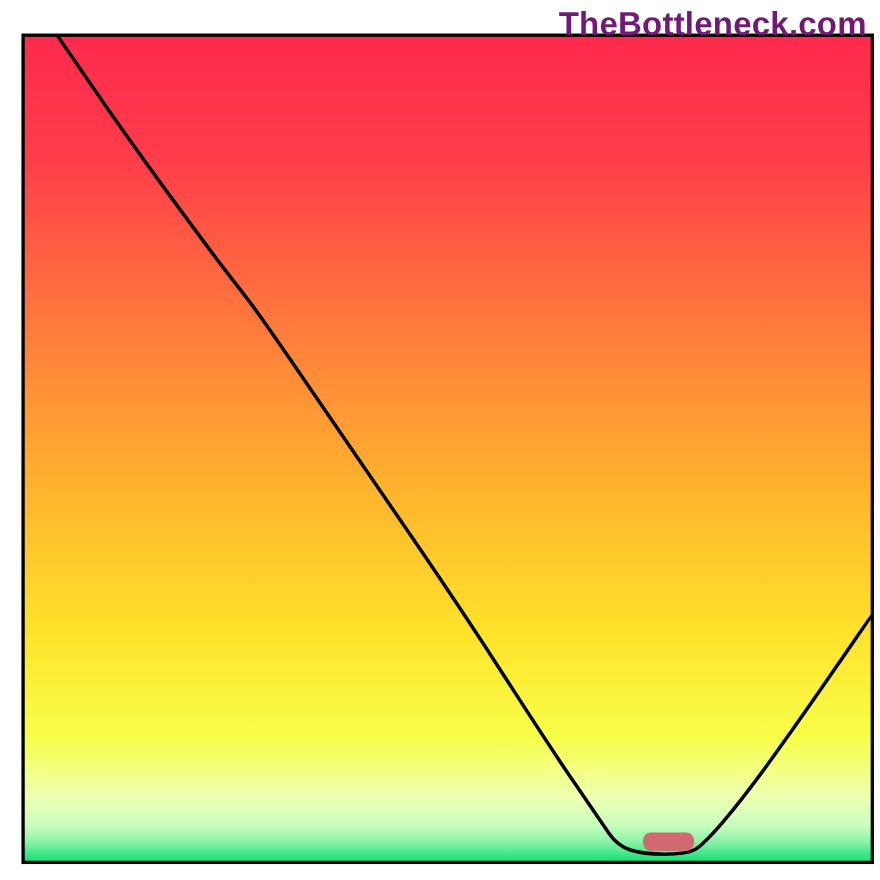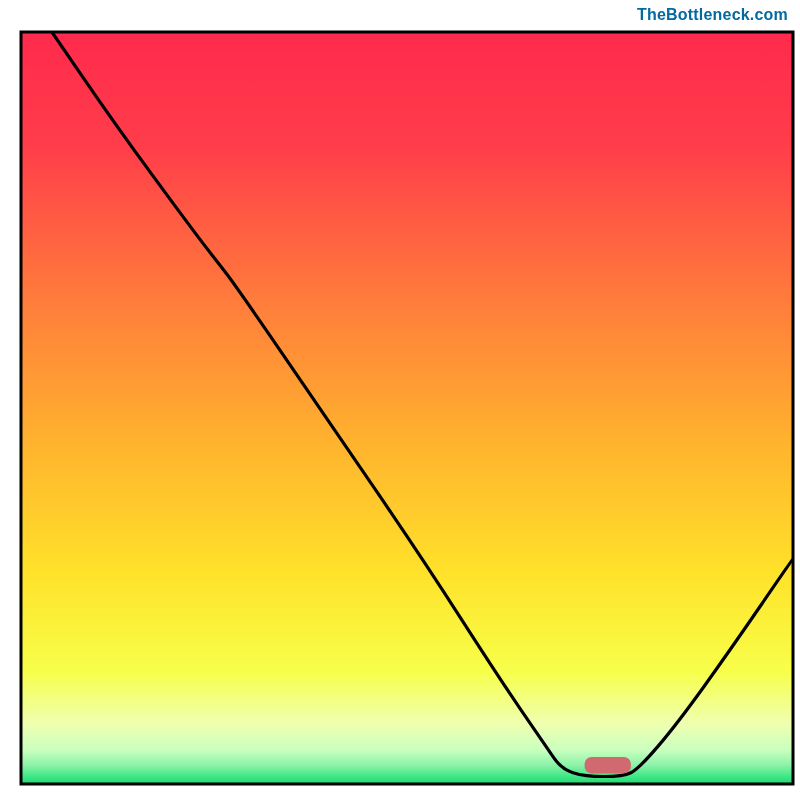--- a/index.html
+++ b/index.html
@@ -13,23 +13,23 @@
   }
   .container {
     position: relative;
     width: 800px;
     height: 800px;
   }
   .watermark {
     position: absolute;
     top: 6px;
     right: 12px;
-    font-size: 16px;
+    font-size: 30px;
     font-weight: 600;
-    color: #0369a1;
+    color: #701a75;
     letter-spacing: 0.2px;
     z-index: 10;
   }
   svg.plot {
     position: absolute;
     left: 0;
     top: 0;
     width: 800px;
     height: 800px;
   }

